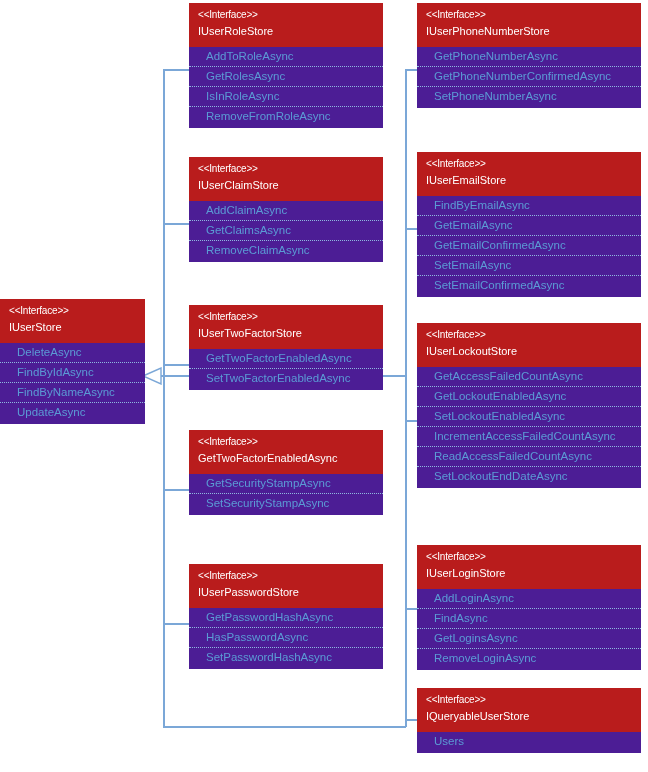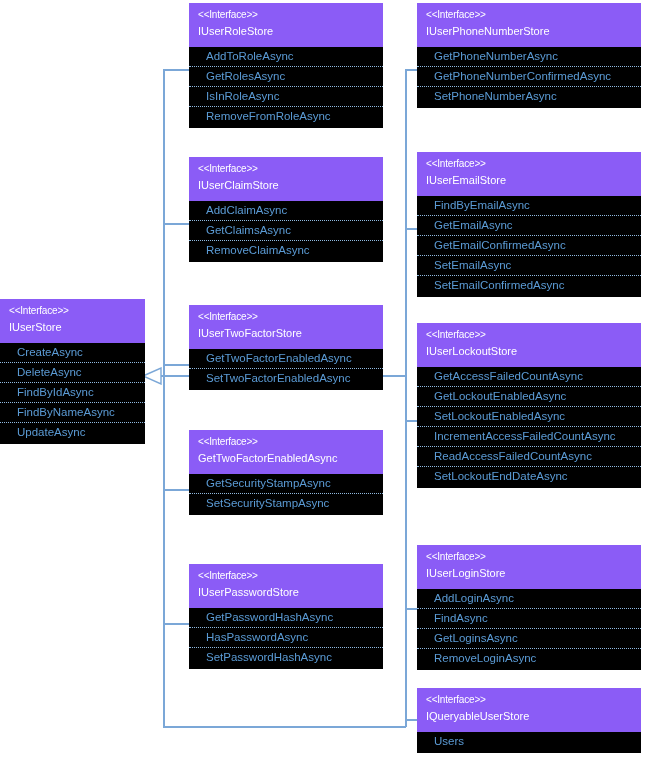--- a/index.html
+++ b/index.html
@@ -17,38 +17,38 @@
     background: #ffffff;
     overflow: hidden;
   }
 
   
   .uml-box {
     position: absolute;
     box-sizing: border-box;
   }
   .uml-header {
-    background: #8b5cf6;
+    background: #b91c1c;
     color: #ffffff;
     padding: 5px 9px 7px 9px;
     box-sizing: border-box;
   }
   .uml-stereotype {
     font-size: 10px;
     line-height: 14px;
     letter-spacing: -0.2px;
     white-space: nowrap;
   }
   .uml-name {
     font-size: 11px;
     line-height: 18px;
     white-space: nowrap;
   }
   .uml-members {
-    background: #000000;
+    background: #4c1d95;
     box-sizing: border-box;
     padding-bottom: 2px;
   }
   .uml-member {
     color: #5B9BD5;
     font-size: 11.5px;
     line-height: 15px;
     padding: 2px 6px 2px 17px;
     border-bottom: 1px dotted #8FB9E0;
     white-space: nowrap;
@@ -99,21 +99,20 @@
       <polygon points="1,9 19,1 19,17" fill="#FFFFFF" stroke="#7BA7D7" stroke-width="1.4" stroke-linejoin="miter"></polygon>
     </svg>
   </div>
 
   <div class="uml-box" style="left:0px; top:299px; width:145px;">
     <div class="uml-header">
       <div class="uml-stereotype">&lt;&lt;Interface&gt;&gt;</div>
       <div class="uml-name">IUserStore</div>
     </div>
     <div class="uml-members">
-      <div class="uml-member">CreateAsync</div>
       <div class="uml-member">DeleteAsync</div>
       <div class="uml-member">FindByIdAsync</div>
       <div class="uml-member">FindByNameAsync</div>
       <div class="uml-member">UpdateAsync</div>
     </div>
   </div>
 
   <div class="uml-box" style="left:189px; top:3px; width:194px;">
     <div class="uml-header">
       <div class="uml-stereotype">&lt;&lt;Interface&gt;&gt;</div>

